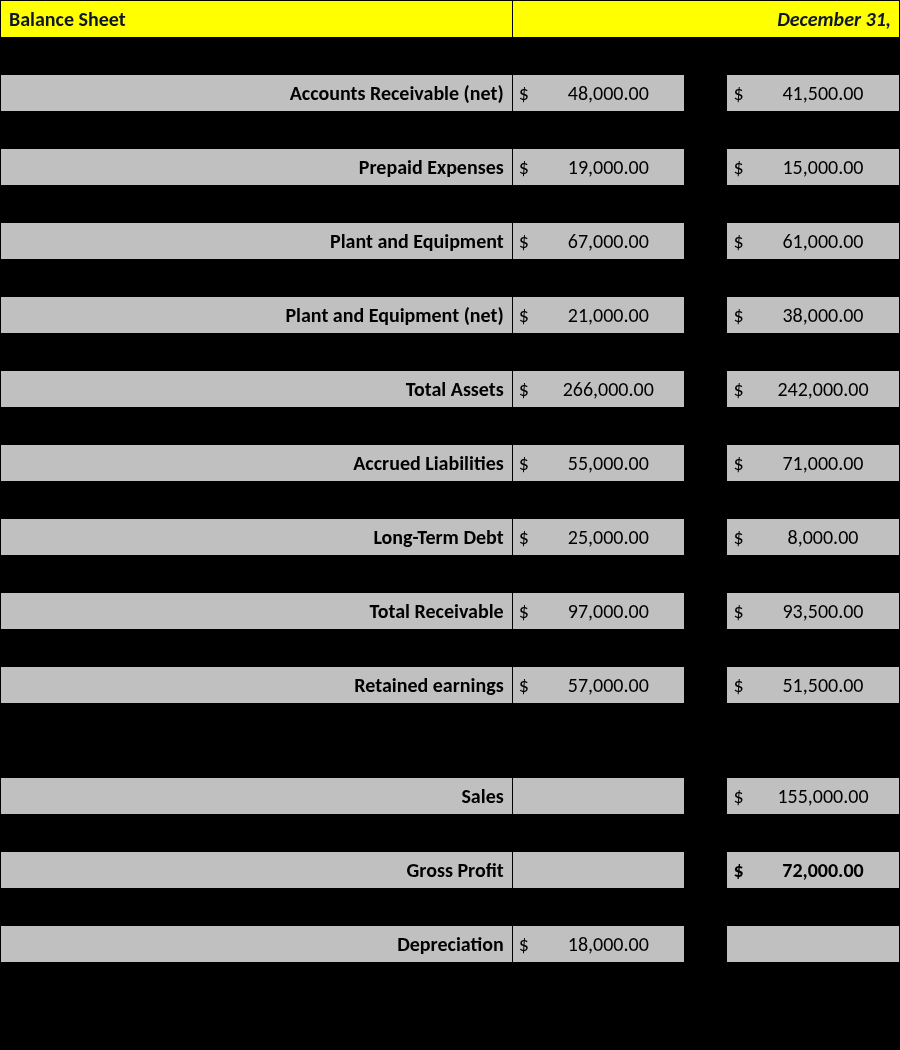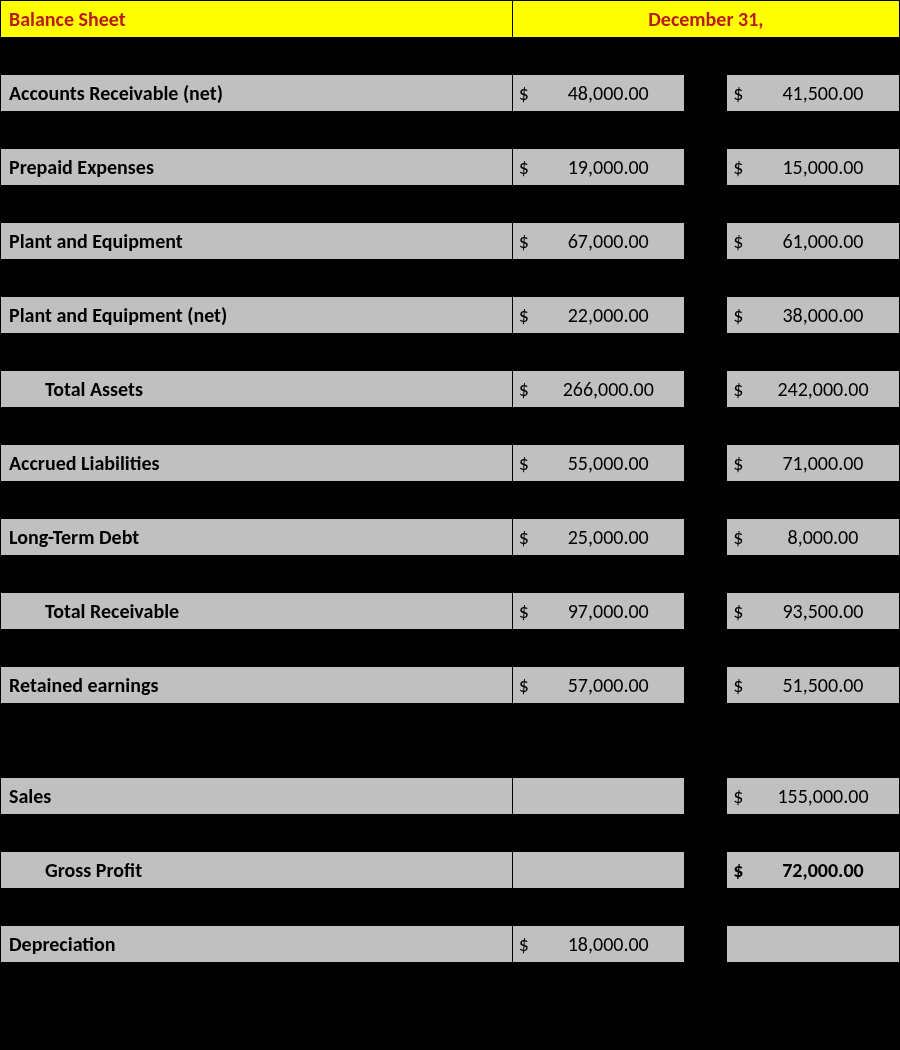--- a/index.html
+++ b/index.html
@@ -18,28 +18,29 @@
   td {
     border: 1px solid #000;
     padding: 4px 8px;
     height: 28px;
     vertical-align: middle;
     background: #000;
     color: #fff;
   }
   td.yellow {
     background: #ffff00;
-    color: #b91c1c;
+    color: #0f172a;
     font-weight: bold;
   }
   td.gray {
     background: #c0c0c0;
     color: #000;
-  }
-  td.center { text-align: center; }
+    text-align: right;
+  }
+  td.center { text-align: right; font-style: italic; }
   td.bold { font-weight: bold; }
   td.indent { padding-left: 44px; }
   td.dollar {
     width: 18px;
     text-align: left;
     padding: 4px 0 4px 6px;
     border-right: none;
   }
   td.amount {
     text-align: center;
@@ -100,21 +101,21 @@
         <td></td>
         <td class="gray dollar">$</td>
         <td class="gray amount">61,000.00</td>
       </tr>
       <tr>
         <td colspan="6" style="background: rgb(0, 0, 0); border: 1px solid rgb(0, 0, 0);"></td>
       </tr>
       <tr>
         <td class="gray bold">Plant and Equipment (net)</td>
         <td class="gray dollar">$</td>
-        <td class="gray amount">22,000.00</td>
+        <td class="gray amount">21,000.00</td>
         <td></td>
         <td class="gray dollar">$</td>
         <td class="gray amount">38,000.00</td>
       </tr>
       <tr>
         <td colspan="6" style="background: rgb(0, 0, 0); border: 1px solid rgb(0, 0, 0);"></td>
       </tr>
       <tr>
         <td class="gray bold indent">Total Assets</td>
         <td class="gray dollar">$</td>

